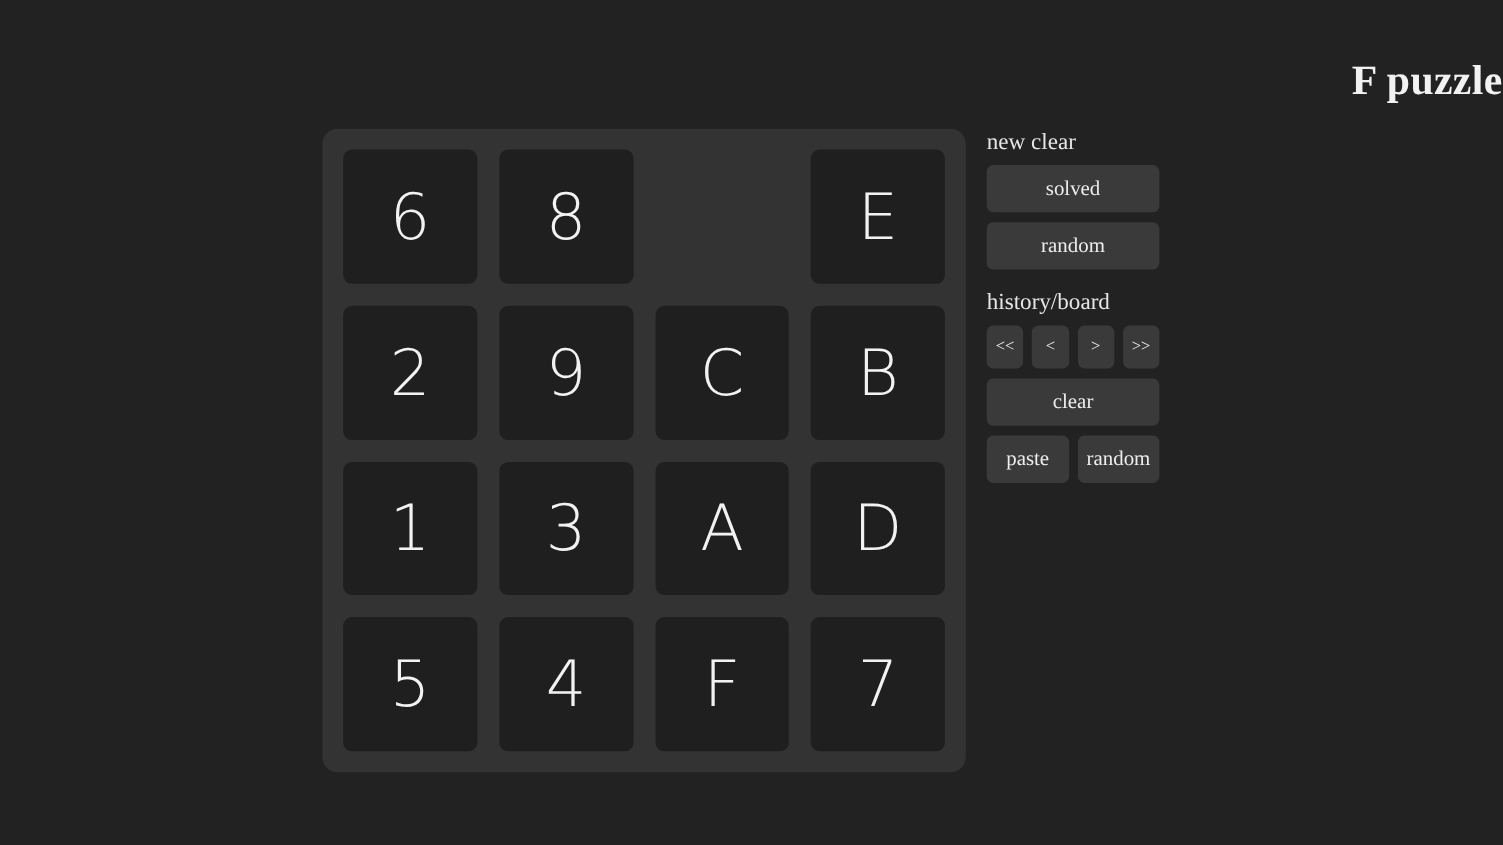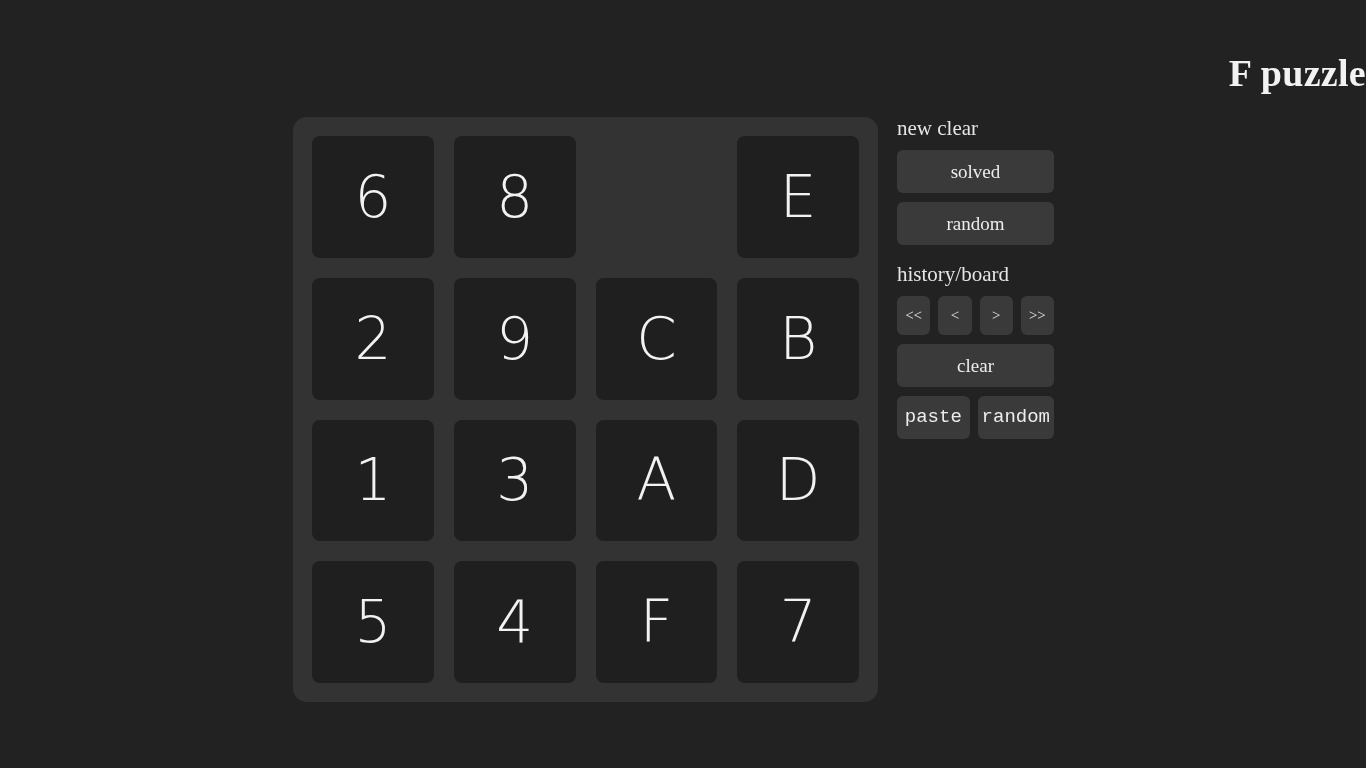--- a/index.html
+++ b/index.html
@@ -118,21 +118,20 @@
 
   #action-row {
     display: flex;
     gap: 8px;
     margin-bottom: 9px;
   }
   #action-row .btn {
     margin-bottom: 0;
     flex: 1 1 0;
     padding: 12px 4px;
-    font-family: Liberation Mono, monospace;
   }
 </style>
 </head>
 <body>
 
 <h1 id="page-title">F puzzle</h1>
 
 <div id="app-layout">
 
   <div id="board">

